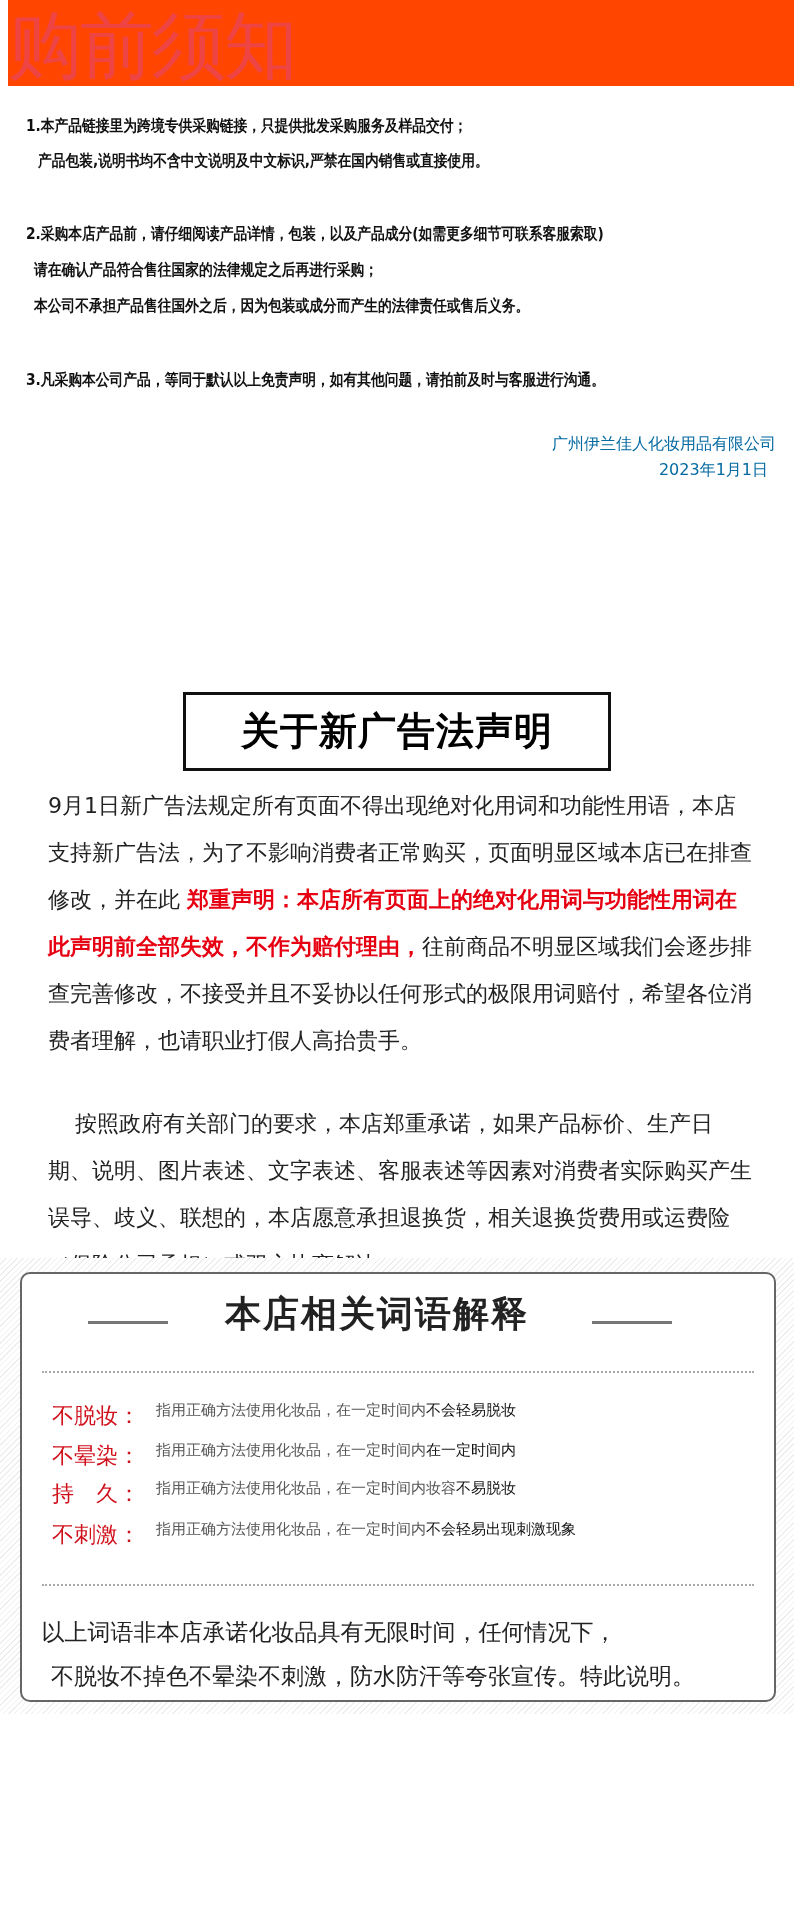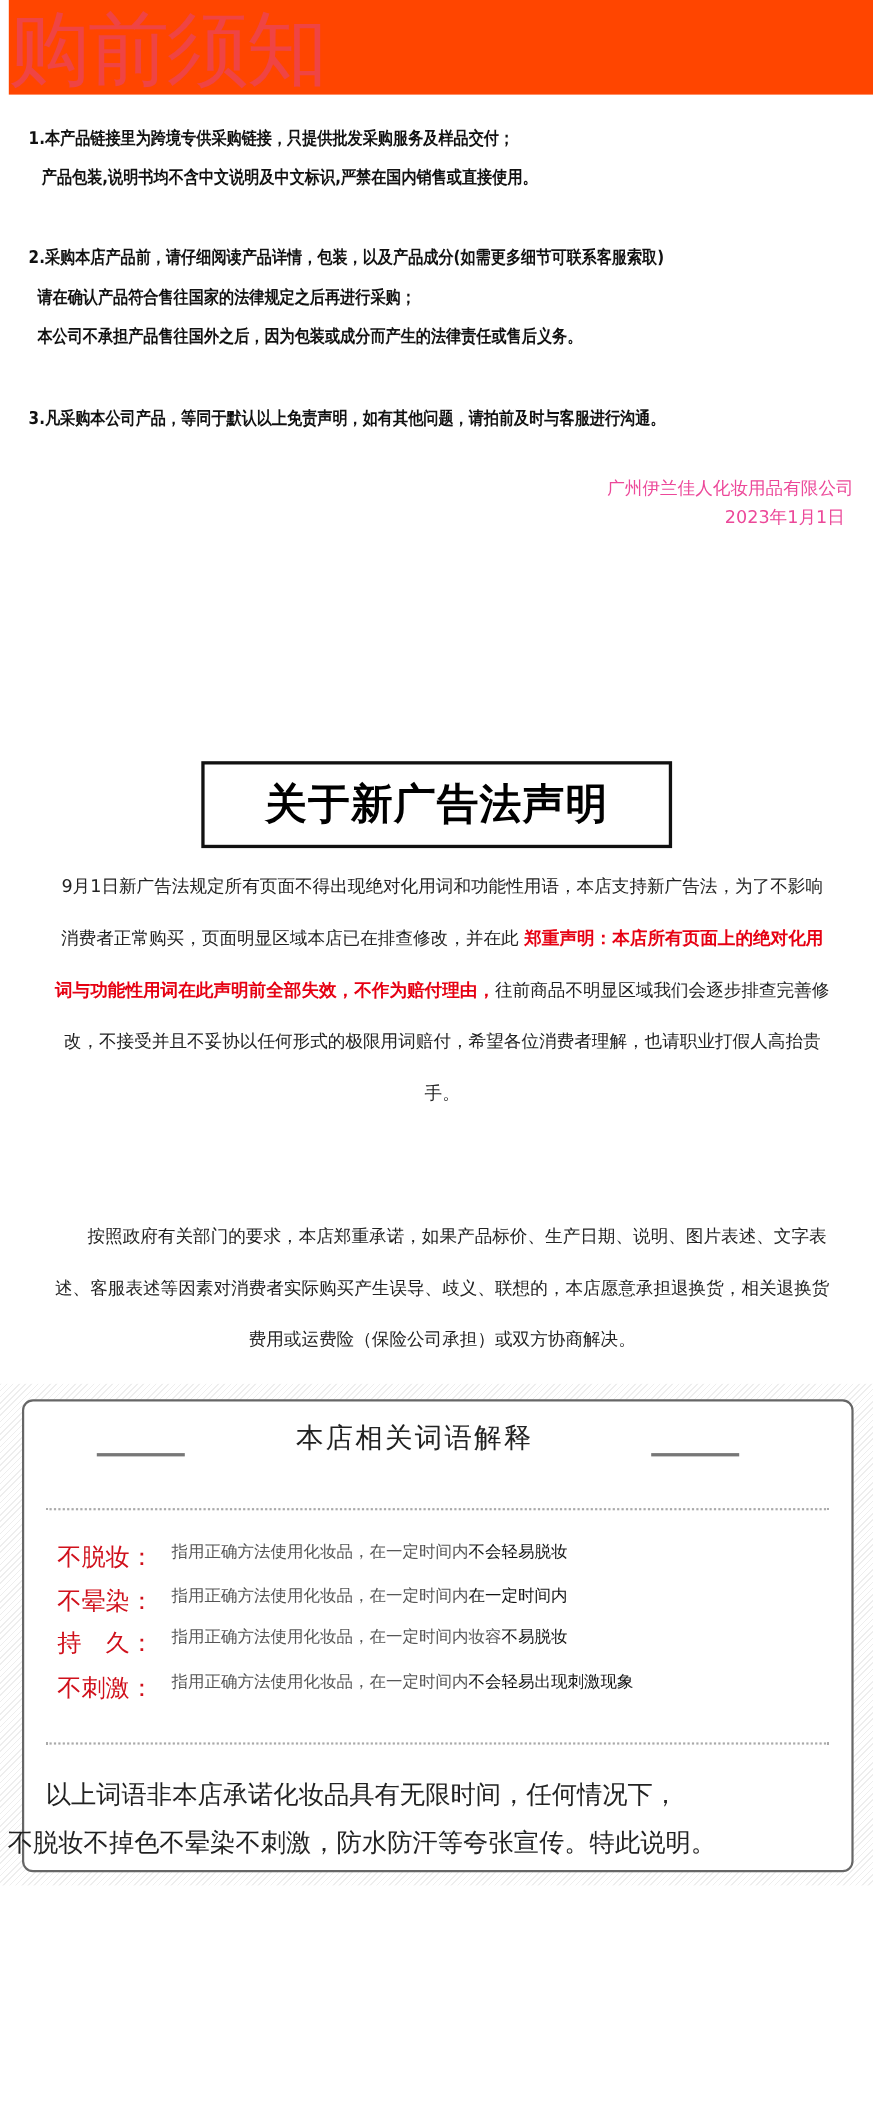--- a/index.html
+++ b/index.html
@@ -7,37 +7,37 @@
          font-family: "DejaVu Sans", "Liberation Sans", sans-serif; color: #111; }
   .abs { position: absolute; }
 
   
   .banner { left: 8px; top: 0; width: 786px; height: 86px; background: #ff4500; }
   .banner-title { left: 8px; top: 2px; height: 86px; font-size: 74px; line-height: 86px;
                   color: #ef4444; letter-spacing: -2px; font-weight: normal; }
 
   
   .notice-line { font-size: 16px; color: #111; white-space: nowrap; line-height: 20px; font-weight: bold; transform: scaleX(0.86); transform-origin: left center; }
-  .sign { font-size: 16px; white-space: nowrap; color: #ec4899; text-align: right; line-height: 20px; }
+  .sign { font-size: 16px; white-space: nowrap; color: #0369a1; text-align: right; line-height: 20px; }
 
   
   .adlaw-box { left: 183px; top: 692px; width: 428px; height: 79px; border: 3px solid #111; box-sizing: border-box;
                display: flex; align-items: center; justify-content: center; }
   .adlaw-title { font-size: 38px; font-weight: bold; color: #000; letter-spacing: 1px; }
 
-  .para { left: 48px; width: 708px; font-size: 16px; line-height: 47px; color: #222; text-align: center; }
+  .para { left: 48px; width: 708px; font-size: 22px; line-height: 47px; color: #222; }
   .para .red { color: #e60012; font-weight: bold; }
   .indent { text-indent: 27px; }
 
   
   .stripes { left: 0; top: 1258px; width: 794px; height: 456px;
              background: repeating-linear-gradient(135deg, #eeeeee 0 1px, #ffffff 1px 4px); }
   .gloss-box { left: 20px; top: 1272px; width: 756px; height: 430px; background: #fff;
                border: 2px solid #666; border-radius: 10px; box-sizing: border-box; }
-  .gloss-title { left: 0; top: 1290px; width: 754px; text-align: center; font-size: 25px; color: #222; letter-spacing: 2px; }
+  .gloss-title { left: 0; top: 1290px; width: 754px; text-align: center; font-size: 36px; color: #222; letter-spacing: 2px; font-weight: bold; }
   .gloss-rule { top: 1321px; width: 80px; height: 3px; background: #777; }
   .dotted { left: 42px; width: 712px; border-top: 2px dotted #aaa; height: 0; }
 
   .term-row { left: 52px; height: 28px; display: flex; align-items: flex-start; white-space: nowrap; }
   .term { color: #d0101b; font-size: 22px; width: 104px; }
   .term-desc { color: #555; font-size: 15px; }
   .term-desc b { color: #111; font-weight: normal; }
 
   .final { left: 0; width: 658px; text-align: center; font-size: 23px; color: #222; line-height: 44px; white-space: nowrap; }
 </style>
@@ -87,13 +87,13 @@
   <span class="term-desc"><span>指用正确方法使用化妆品，在一定时间内妆容</span><b>不易脱妆</b></span>
 </div>
 <div class="abs term-row" style="top:1520px;">
   <span class="term">不刺激：</span>
   <span class="term-desc"><span>指用正确方法使用化妆品，在一定时间内</span><b>不会轻易出现刺激现象</b></span>
 </div>
 
 <div class="abs dotted" style="top:1584px;"></div>
 
 <div class="abs final" style="top:1610px;">以上词语非本店承诺化妆品具有无限时间，任何情况下，</div>
-<div class="abs final" style="top:1654px;">不脱妆不掉色不晕染不刺激，防水防汗等夸张宣传。特此说明。</div>
+<div class="abs final" style="top:1654px;margin-left:44px;">不脱妆不掉色不晕染不刺激，防水防汗等夸张宣传。特此说明。</div>
 
 </body></html>

